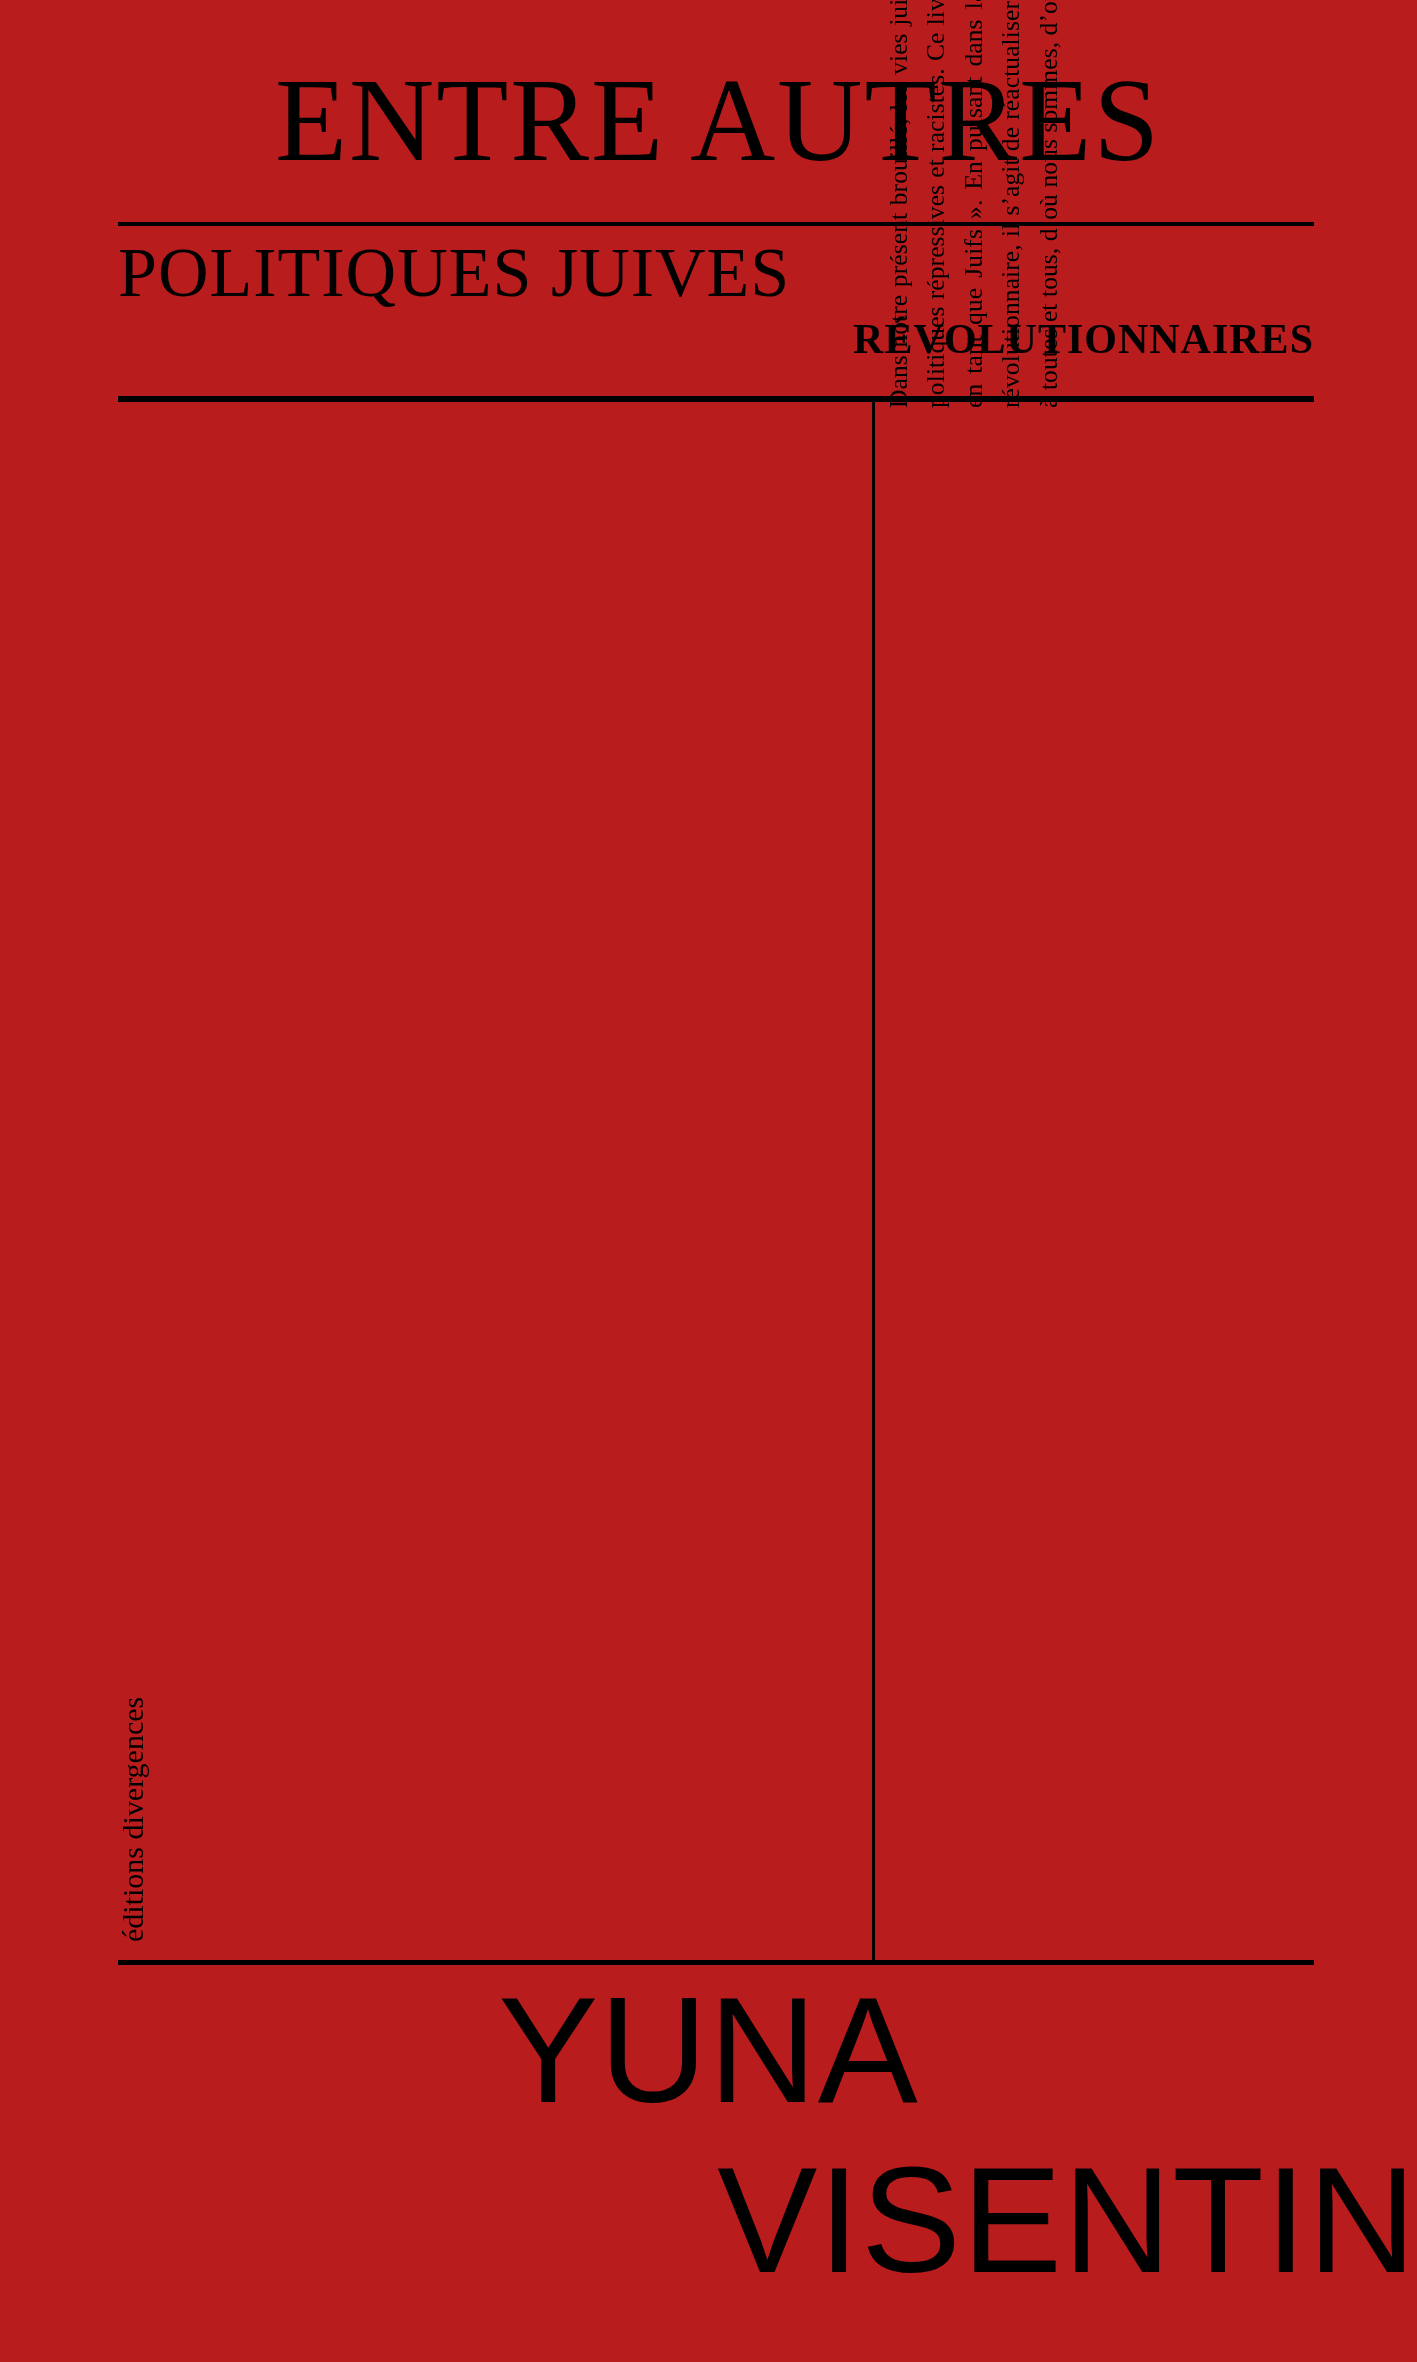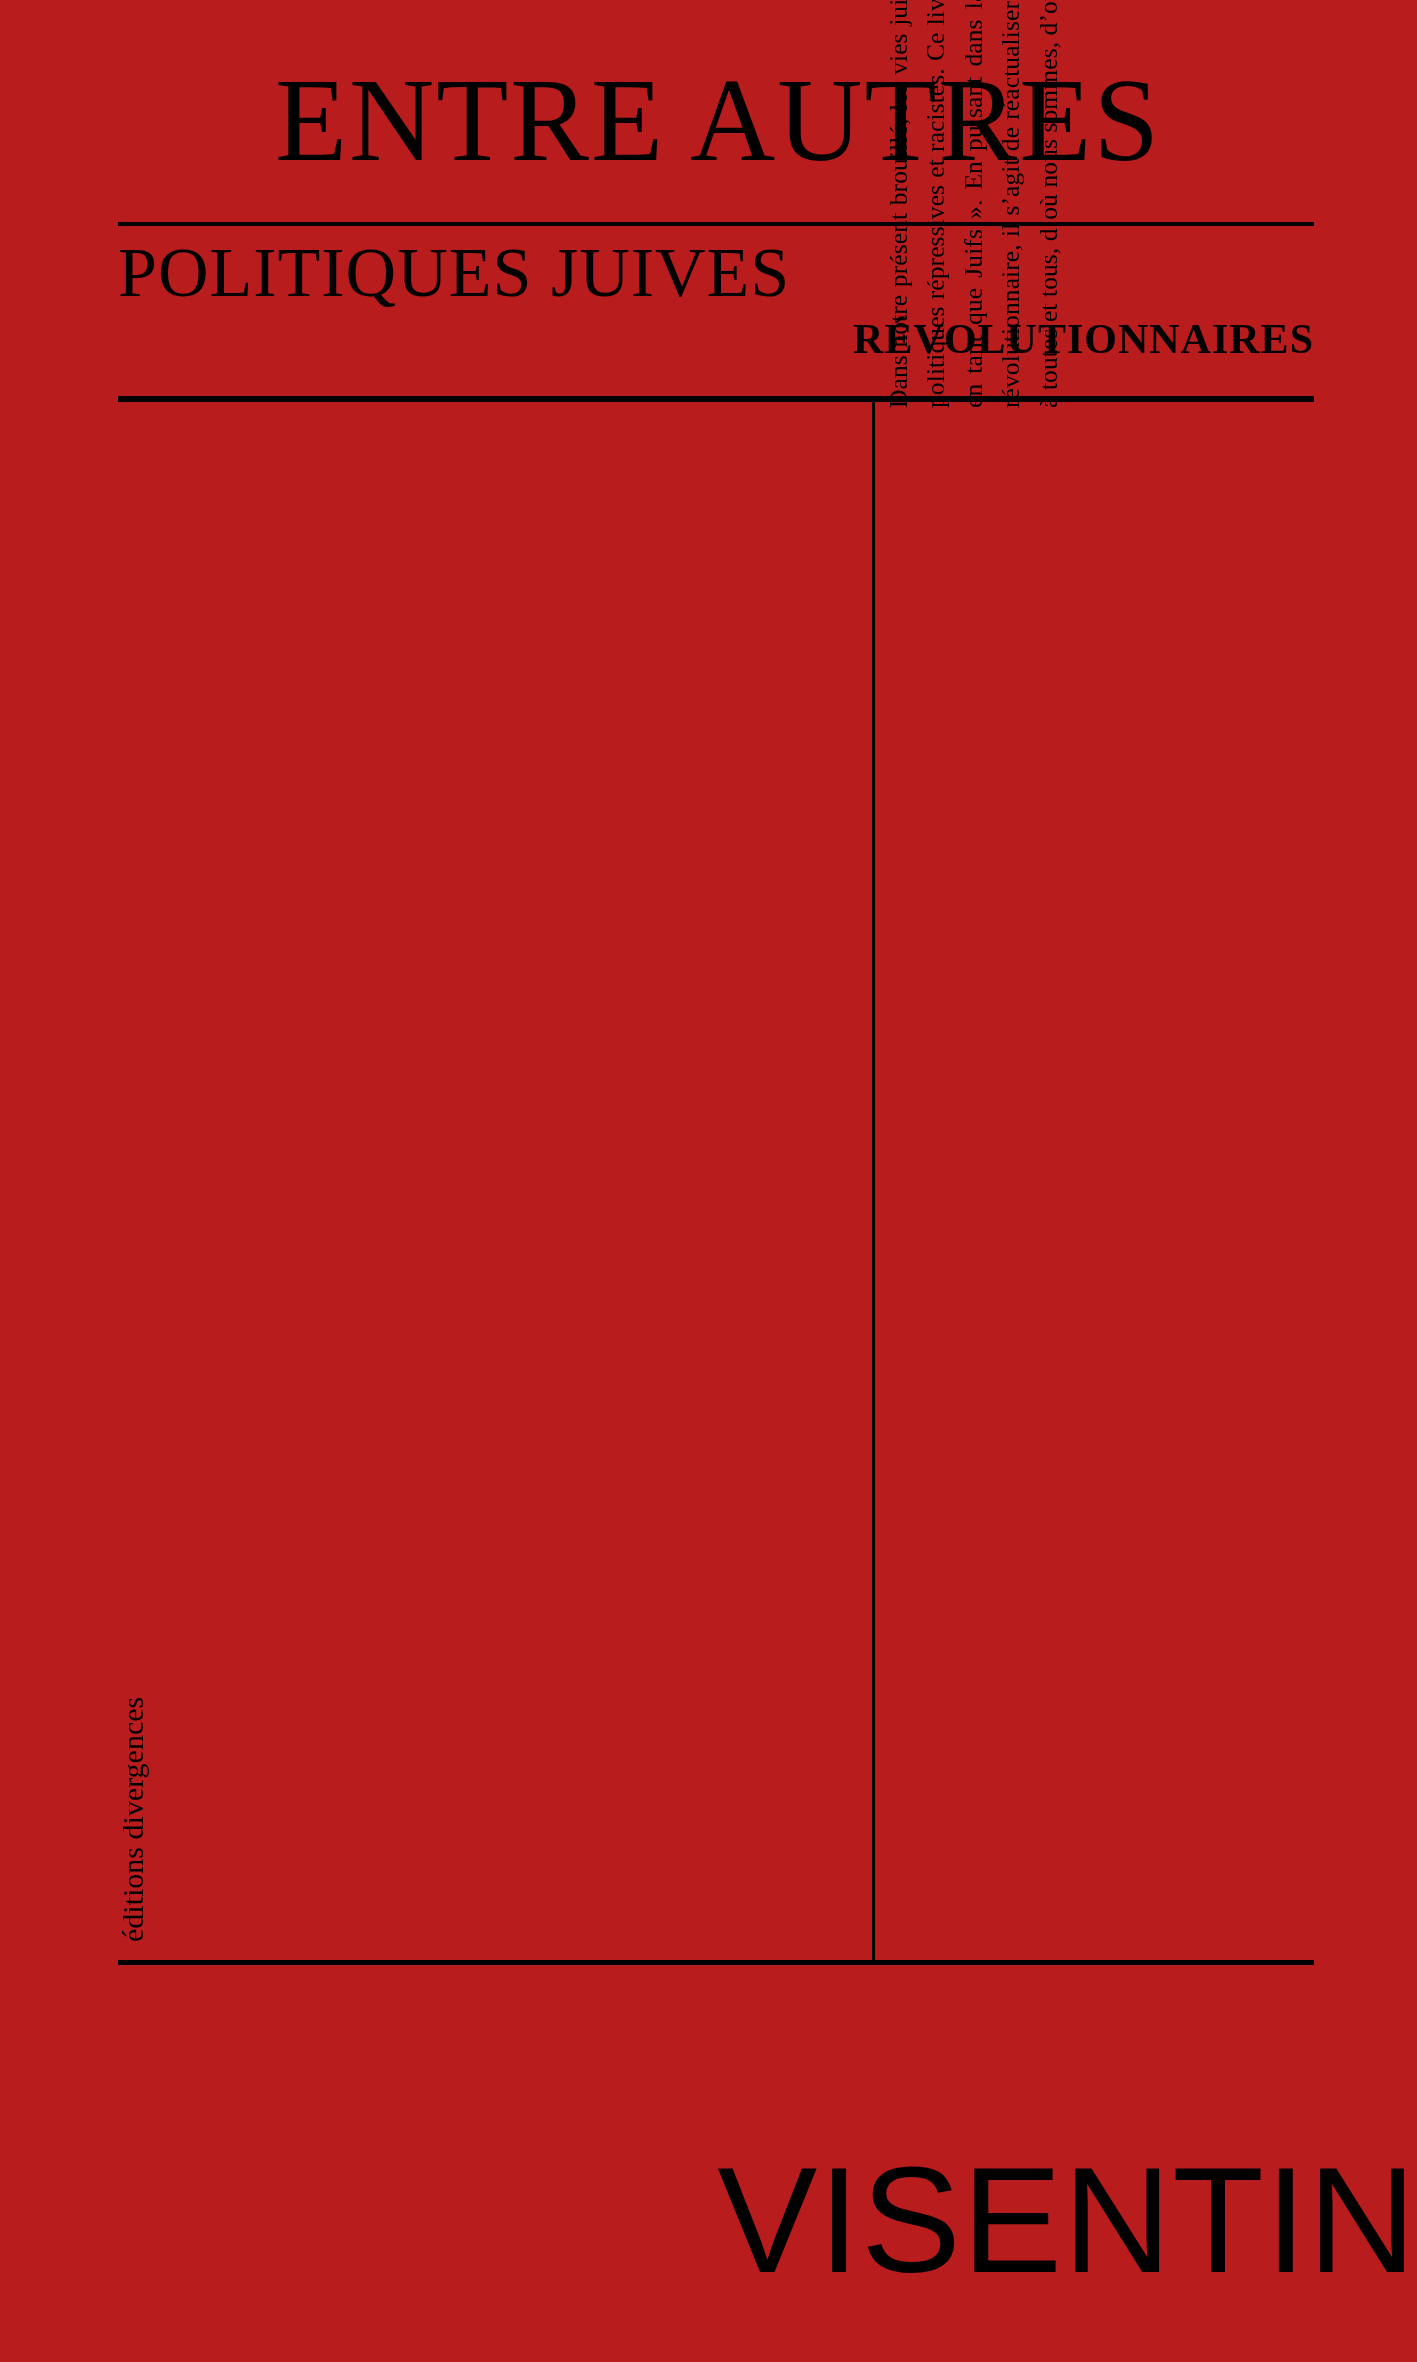--- a/index.html
+++ b/index.html
@@ -162,16 +162,17 @@
   <div class="rule rule-vertical"></div>
 
   <div class="rule rule-above-author"></div>
 
   <div class="blurb">
     <div class="blurb-inner">Dans notre présent brouillé, les vies juives sont rappelées au danger de l’antisémitisme, en même temps que leur histoire est confisquée au profit de politiques répressives et racistes. Ce livre se propose donc de partir des traditions radicales juives pour repenser ce que cela signifie de « se défendre en tant que Juifs ». En puisant dans la lutte contre l’antisémitisme et la politisation de la judéité, en recueillant l’apport des Juifs à la tradition révolutionnaire, il s’agit de réactualiser ces pensées et ces combats, pour les lier à d’autres. Afin de prendre soin des conditions qui nous permettront à toutes et tous, d’où nous sommes, d’où nous naissons et mourrons, d’entretenir la pluralité et les relations empêchées par la domination.</div>
   </div>
 
   <div class="publisher">éditions divergences</div>
 
+  <div class="author">YUNA</div>
 
   <div class="author-line-2">VISENTIN</div>
 
 </div>
 
 </body></html>

